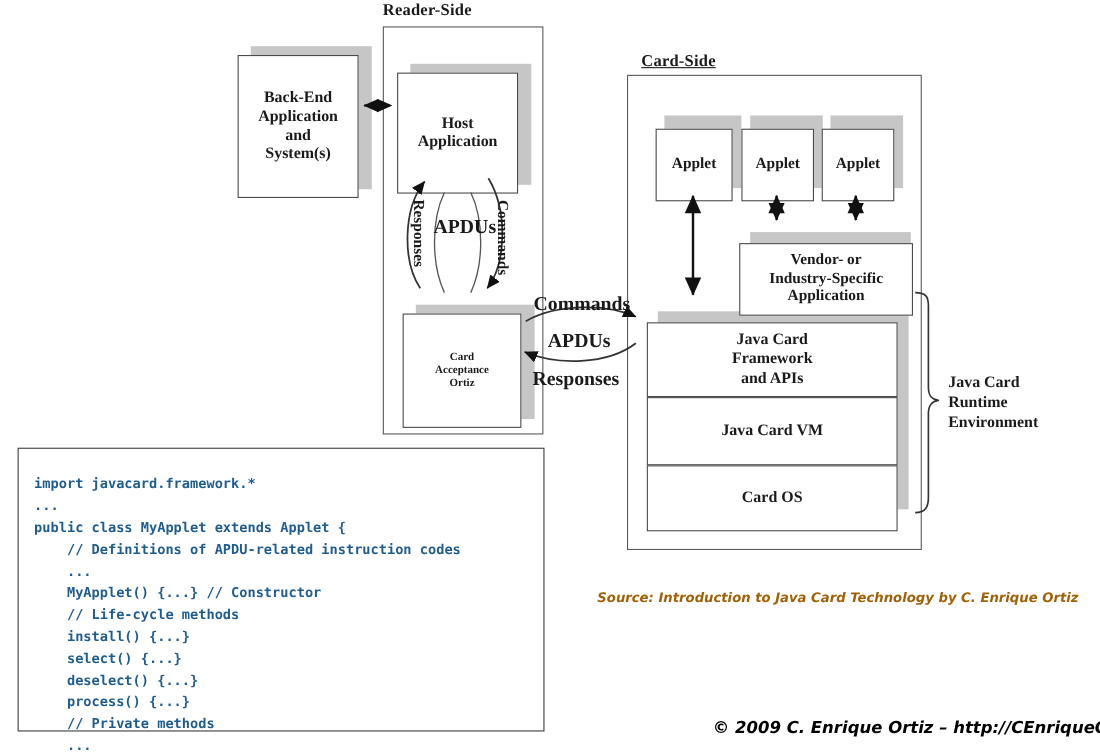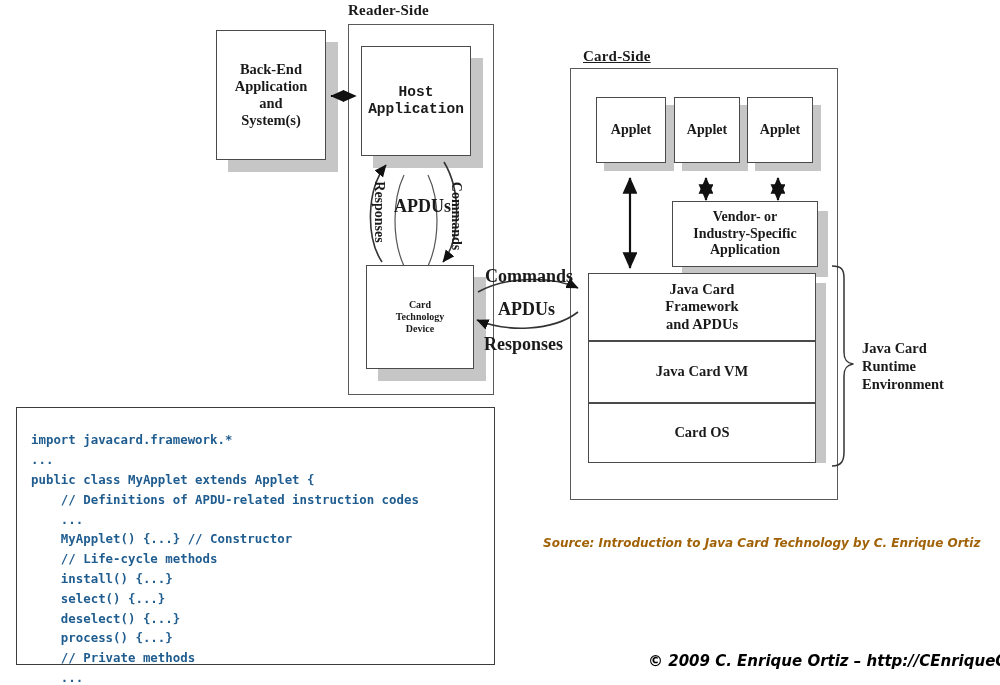--- a/index.html
+++ b/index.html
@@ -15,20 +15,21 @@
   .box{
     position:absolute;
     background:#ffffff;
     border:1.5px solid #4a4a4a;
     box-sizing:border-box;
     display:flex;align-items:center;justify-content:center;
     text-align:center;
     font-weight:bold;
     line-height:1.18;
     z-index:3;
+    margin-top:20px;
   }
   .shadow{
     position:absolute;
     background:#c6c6c6;
     z-index:1;
   }
   .container-box{
     position:absolute;
     background:transparent;
     border:1.2px solid #5a5a5a;
@@ -113,33 +114,33 @@
   <div class="box" style="left:216px;top:30px;width:110px;height:130px;font-size:14.5px;">
     <div>
       <div>Back-End</div>
       <div>Application</div>
       <div>and</div>
       <div>System(s)</div>
     </div>
   </div>
 
   <div class="shadow" style="left:373px;top:58px;width:110px;height:110px;"></div>
-  <div class="box" style="left:361px;top:46px;width:110px;height:110px;font-size:14.5px;font-family:Liberation Mono, monospace;">
+  <div class="box" style="left:361px;top:46px;width:110px;height:110px;font-size:14.5px;">
     <div>
       <div>Host</div>
       <div>Application</div>
     </div>
   </div>
 
   <div class="shadow" style="left:378px;top:277px;width:108px;height:104px;"></div>
   <div class="box" style="left:366px;top:265px;width:108px;height:104px;font-size:10px;">
     <div>
       <div>Card</div>
-      <div>Technology</div>
-      <div>Device</div>
+      <div>Acceptance</div>
+      <div>Ortiz</div>
     </div>
   </div>
 
   <div class="vlabel rot-cw" style="left:339px;top:204px;width:80px;text-align:center;">Responses</div>
   <div class="vlabel rot-cw" style="left:415px;top:208px;width:82px;text-align:center;">Commands</div>
   <div class="flat-label" style="left:394px;top:196px;">APDUs</div>
 
   <div class="flat-label" style="left:485px;top:266px;">Commands</div>
   <div class="flat-label" style="left:498px;top:299px;">APDUs</div>
   <div class="flat-label" style="left:484px;top:334px;">Responses</div>
@@ -153,35 +154,35 @@
   <div class="box" style="left:674px;top:97px;width:66px;height:66px;font-size:14px;">
     <span>Applet</span>
   </div>
 
   <div class="shadow" style="left:755px;top:105px;width:66px;height:66px;"></div>
   <div class="box" style="left:747px;top:97px;width:66px;height:66px;font-size:14px;">
     <span>Applet</span>
   </div>
 
   <div class="shadow" style="left:682px;top:211px;width:146px;height:66px;"></div>
-  <div class="box" style="left:672px;top:201px;width:146px;height:66px;font-size:14px;font-family:Liberation Serif, serif;">
+  <div class="box" style="left:672px;top:201px;width:158px;height:66px;font-size:14px;font-family:Liberation Serif, serif;">
     <div>
       <div>Vendor- or</div>
       <div>Industry-Specific</div>
       <div>Application</div>
     </div>
   </div>
 
   <div class="shadow" style="left:598px;top:283px;width:228px;height:180px;"></div>
 
   <div class="box" style="left:588px;top:273px;width:228px;height:68px;font-size:14.5px;">
     <div>
       <div>Java Card</div>
       <div>Framework</div>
-      <div>and APDUs</div>
+      <div>and APIs</div>
     </div>
   </div>
 
   <div class="box" style="left:588px;top:341px;width:228px;height:62px;font-size:14.5px;">
     <span>Java Card VM</span>
   </div>
 
   <div class="box" style="left:588px;top:403px;width:228px;height:60px;font-size:14.5px;">
     <span>Card OS</span>
   </div>

